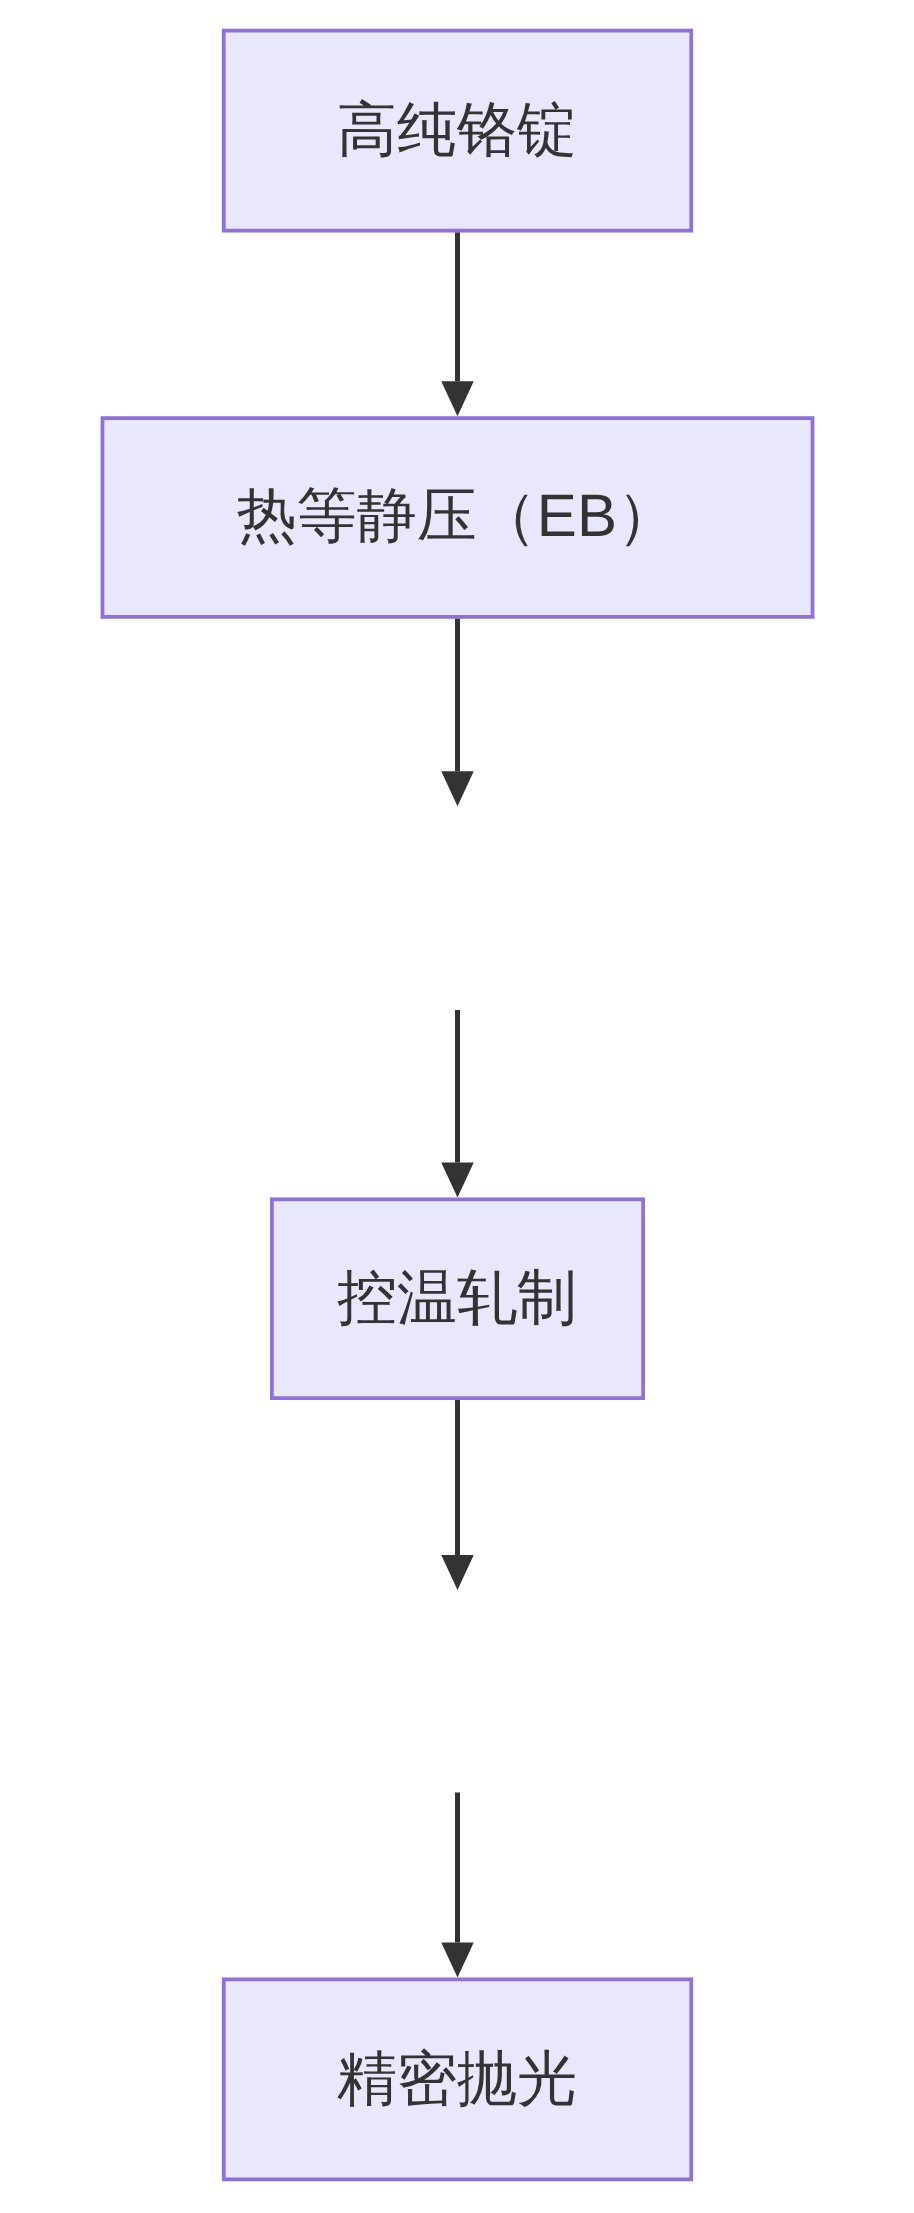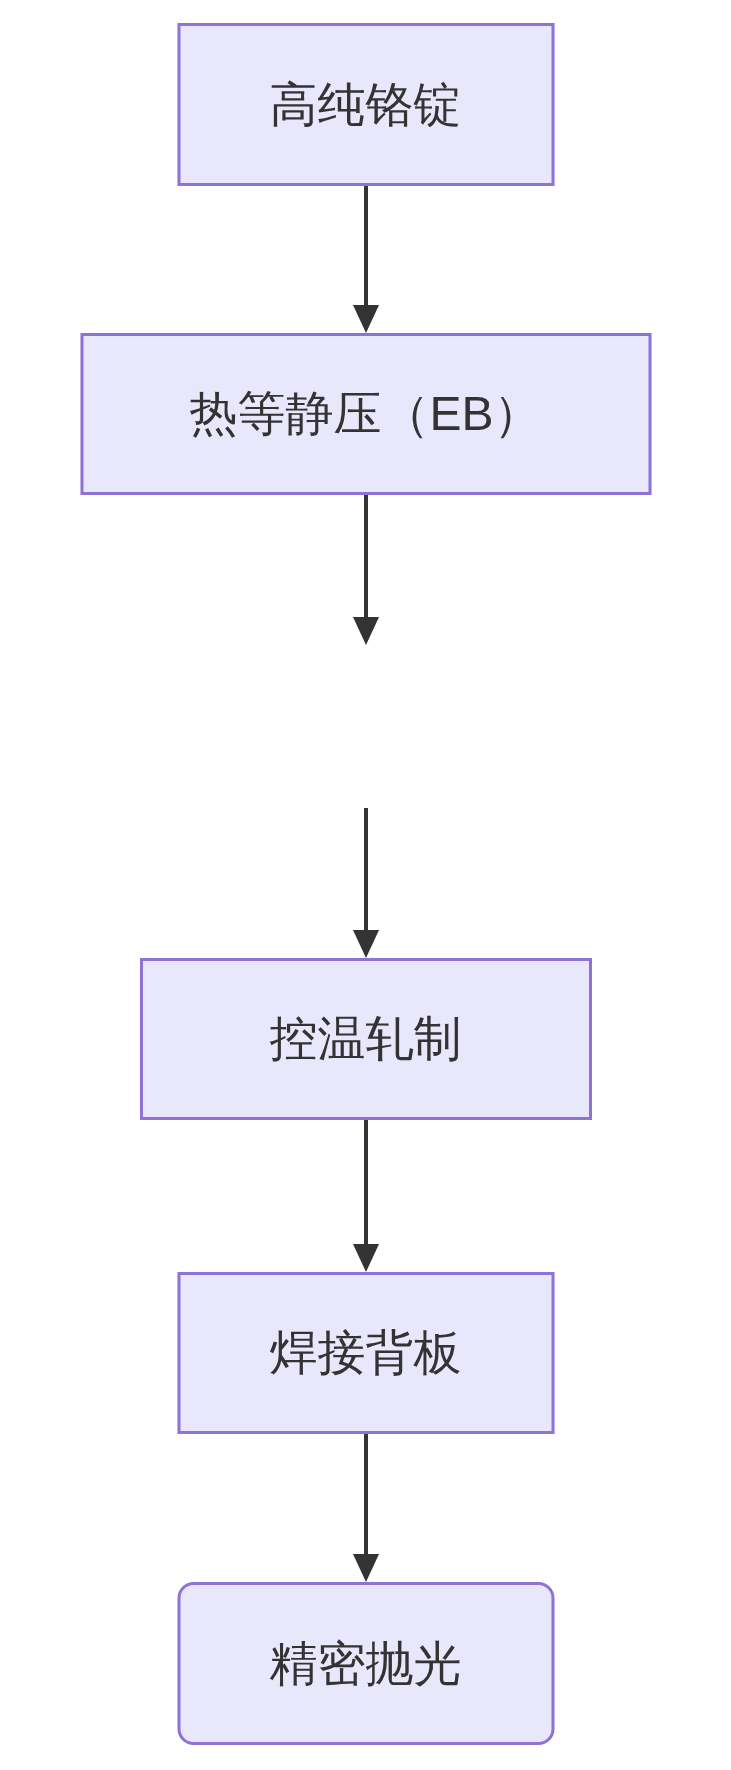--- a/index.html
+++ b/index.html
@@ -34,23 +34,23 @@
     justify-content: center;
     color: var(--text-color);
     font-size: 48px;
     line-height: 1;
     white-space: nowrap;
     text-align: center;
   }
   .node-1 { top: 23px;   width: 377px; }
   .node-2 { top: 333px;  width: 571px; height: 162px; }
   .node-3 { top: 645px;  width: 690px; }
-  .node-4 { top: 958px;  width: 452px; height: 162px; }
+  .node-4 { top: 958px;  width: 300px; height: 162px; }
   .node-5 { top: 1272px; width: 377px; height: 162px; }
-  .node-6 { top: 1582px; width: 377px; border-radius: 16px; }
+  .node-6 { top: 1582px; width: 377px; }
 
   .arrow {
     position: absolute;
     left: 50%;
     margin-left: -14px;
     width: 28px;
     display: flex;
     flex-direction: column;
     align-items: center;
   }
@@ -103,23 +103,20 @@
 
   <div class="node node-4">
     <span>控温轧制</span>
   </div>
 
   <div class="arrow arrow-4">
     <div class="shaft"></div>
     <div class="head"></div>
   </div>
 
-  <div class="node node-5">
-    <span>焊接背板</span>
-  </div>
 
   <div class="arrow arrow-5">
     <div class="shaft"></div>
     <div class="head"></div>
   </div>
 
   <div class="node node-6">
     <span>精密抛光</span>
   </div>
 

